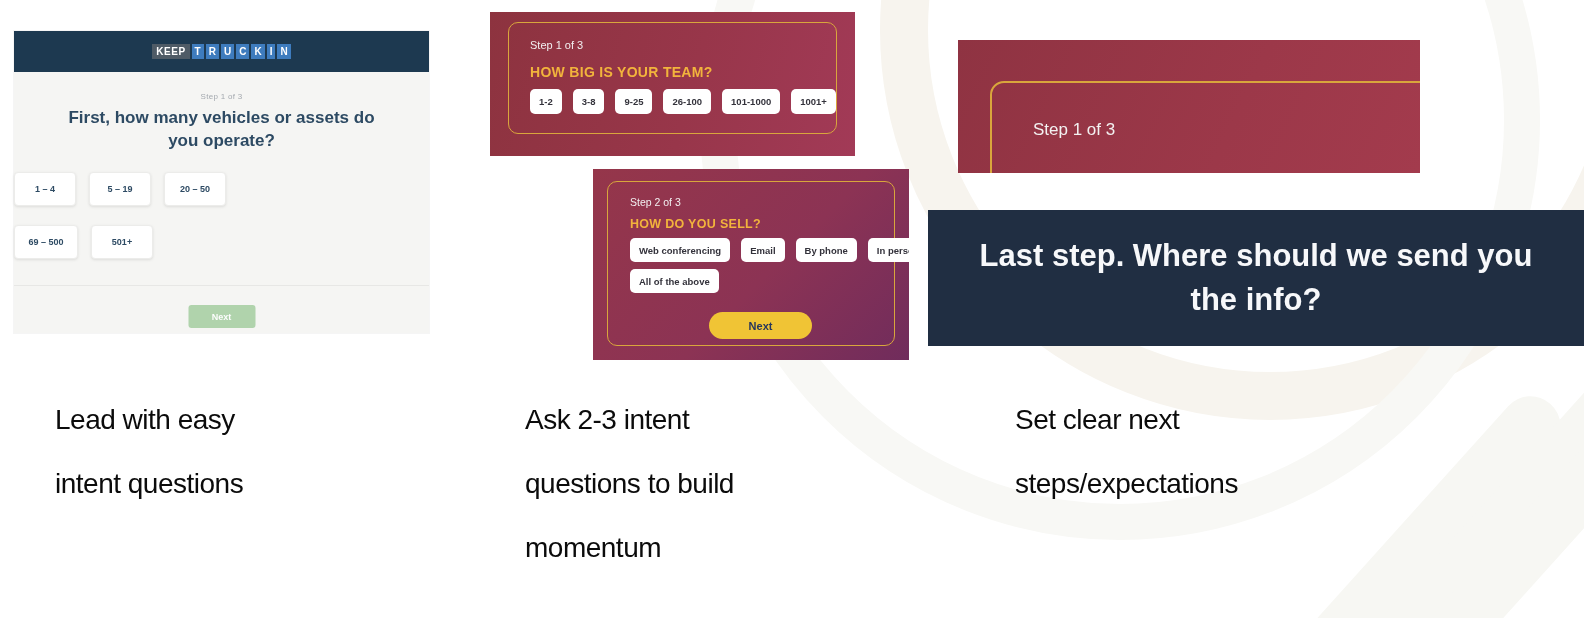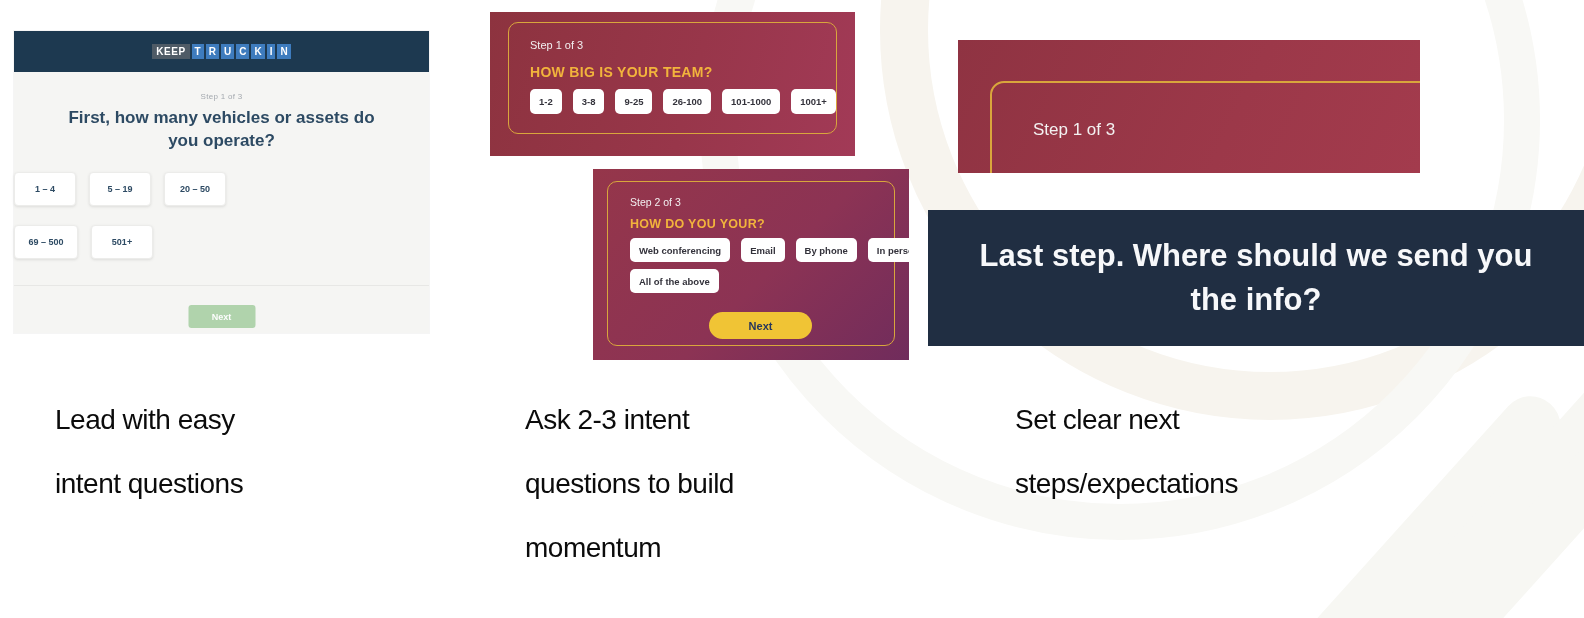--- a/index.html
+++ b/index.html
@@ -143,21 +143,21 @@
       <button class="m-opt">9-25</button>
       <button class="m-opt">26-100</button>
       <button class="m-opt">101-1000</button>
       <button class="m-opt">1001+</button>
     </div>
   </div>
 
   <div class="card card-sell">
     <div class="gold-frame"></div>
     <div class="m-step">Step 2 of 3</div>
-    <div class="m-question">HOW DO YOU YOUR?</div>
+    <div class="m-question">HOW DO YOU SELL?</div>
     <div class="m-row m-row1">
       <button class="m-opt">Web conferencing</button>
       <button class="m-opt">Email</button>
       <button class="m-opt">By phone</button>
       <button class="m-opt">In person</button>
     </div>
     <div class="m-row m-row2">
       <button class="m-opt">All of the above</button>
     </div>
     <button class="m-next">Next</button>

